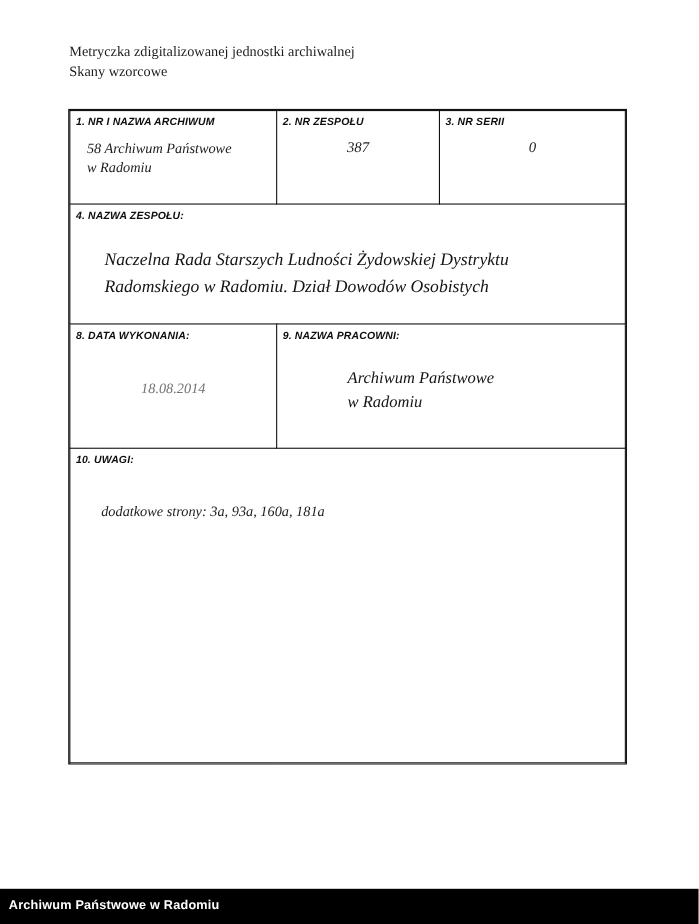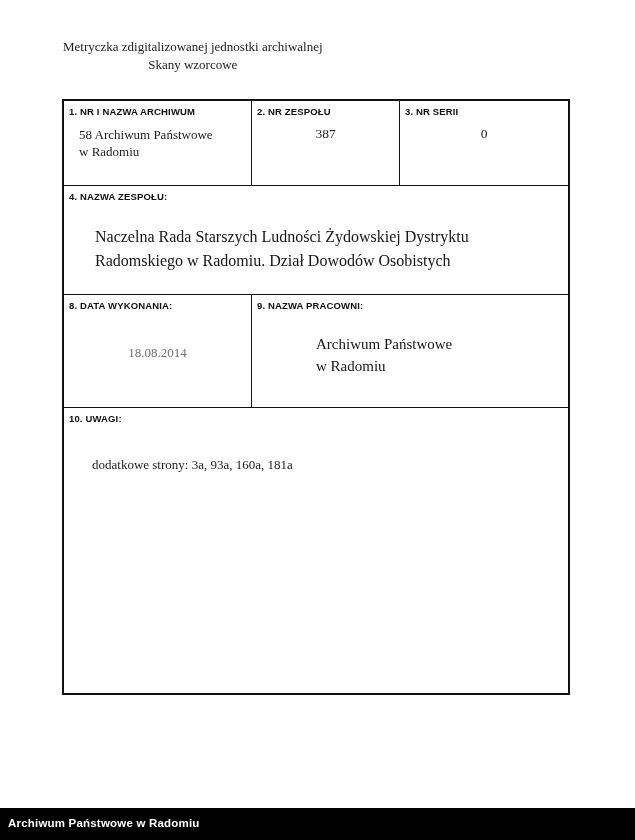--- a/index.html
+++ b/index.html
@@ -19,37 +19,38 @@
   
   .doc-header {
     position: absolute;
     left: 63px;
     top: 38px;
     font-family: "Liberation Serif", serif;
     font-size: 13px;
     line-height: 18px;
     color: #1c1c1c;
   }
-  .doc-header div { white-space: pre; text-align: center; }
+  .doc-header div { white-space: pre; }
 
   
   .metryczka {
     position: absolute;
     left: 62px;
     top: 99px;
     width: 508px;
     border: 1.6px solid #121212;
     border-collapse: collapse;
     box-sizing: border-box;
     background: #fff;
   }
   .metryczka table {
     width: 100%;
     border-collapse: collapse;
     table-layout: fixed;
+    font-style: italic;
   }
   .metryczka td {
     border: 1.2px solid #121212;
     vertical-align: top;
     padding: 0;
     background: #fff;
   }
 
   
   .cap {

